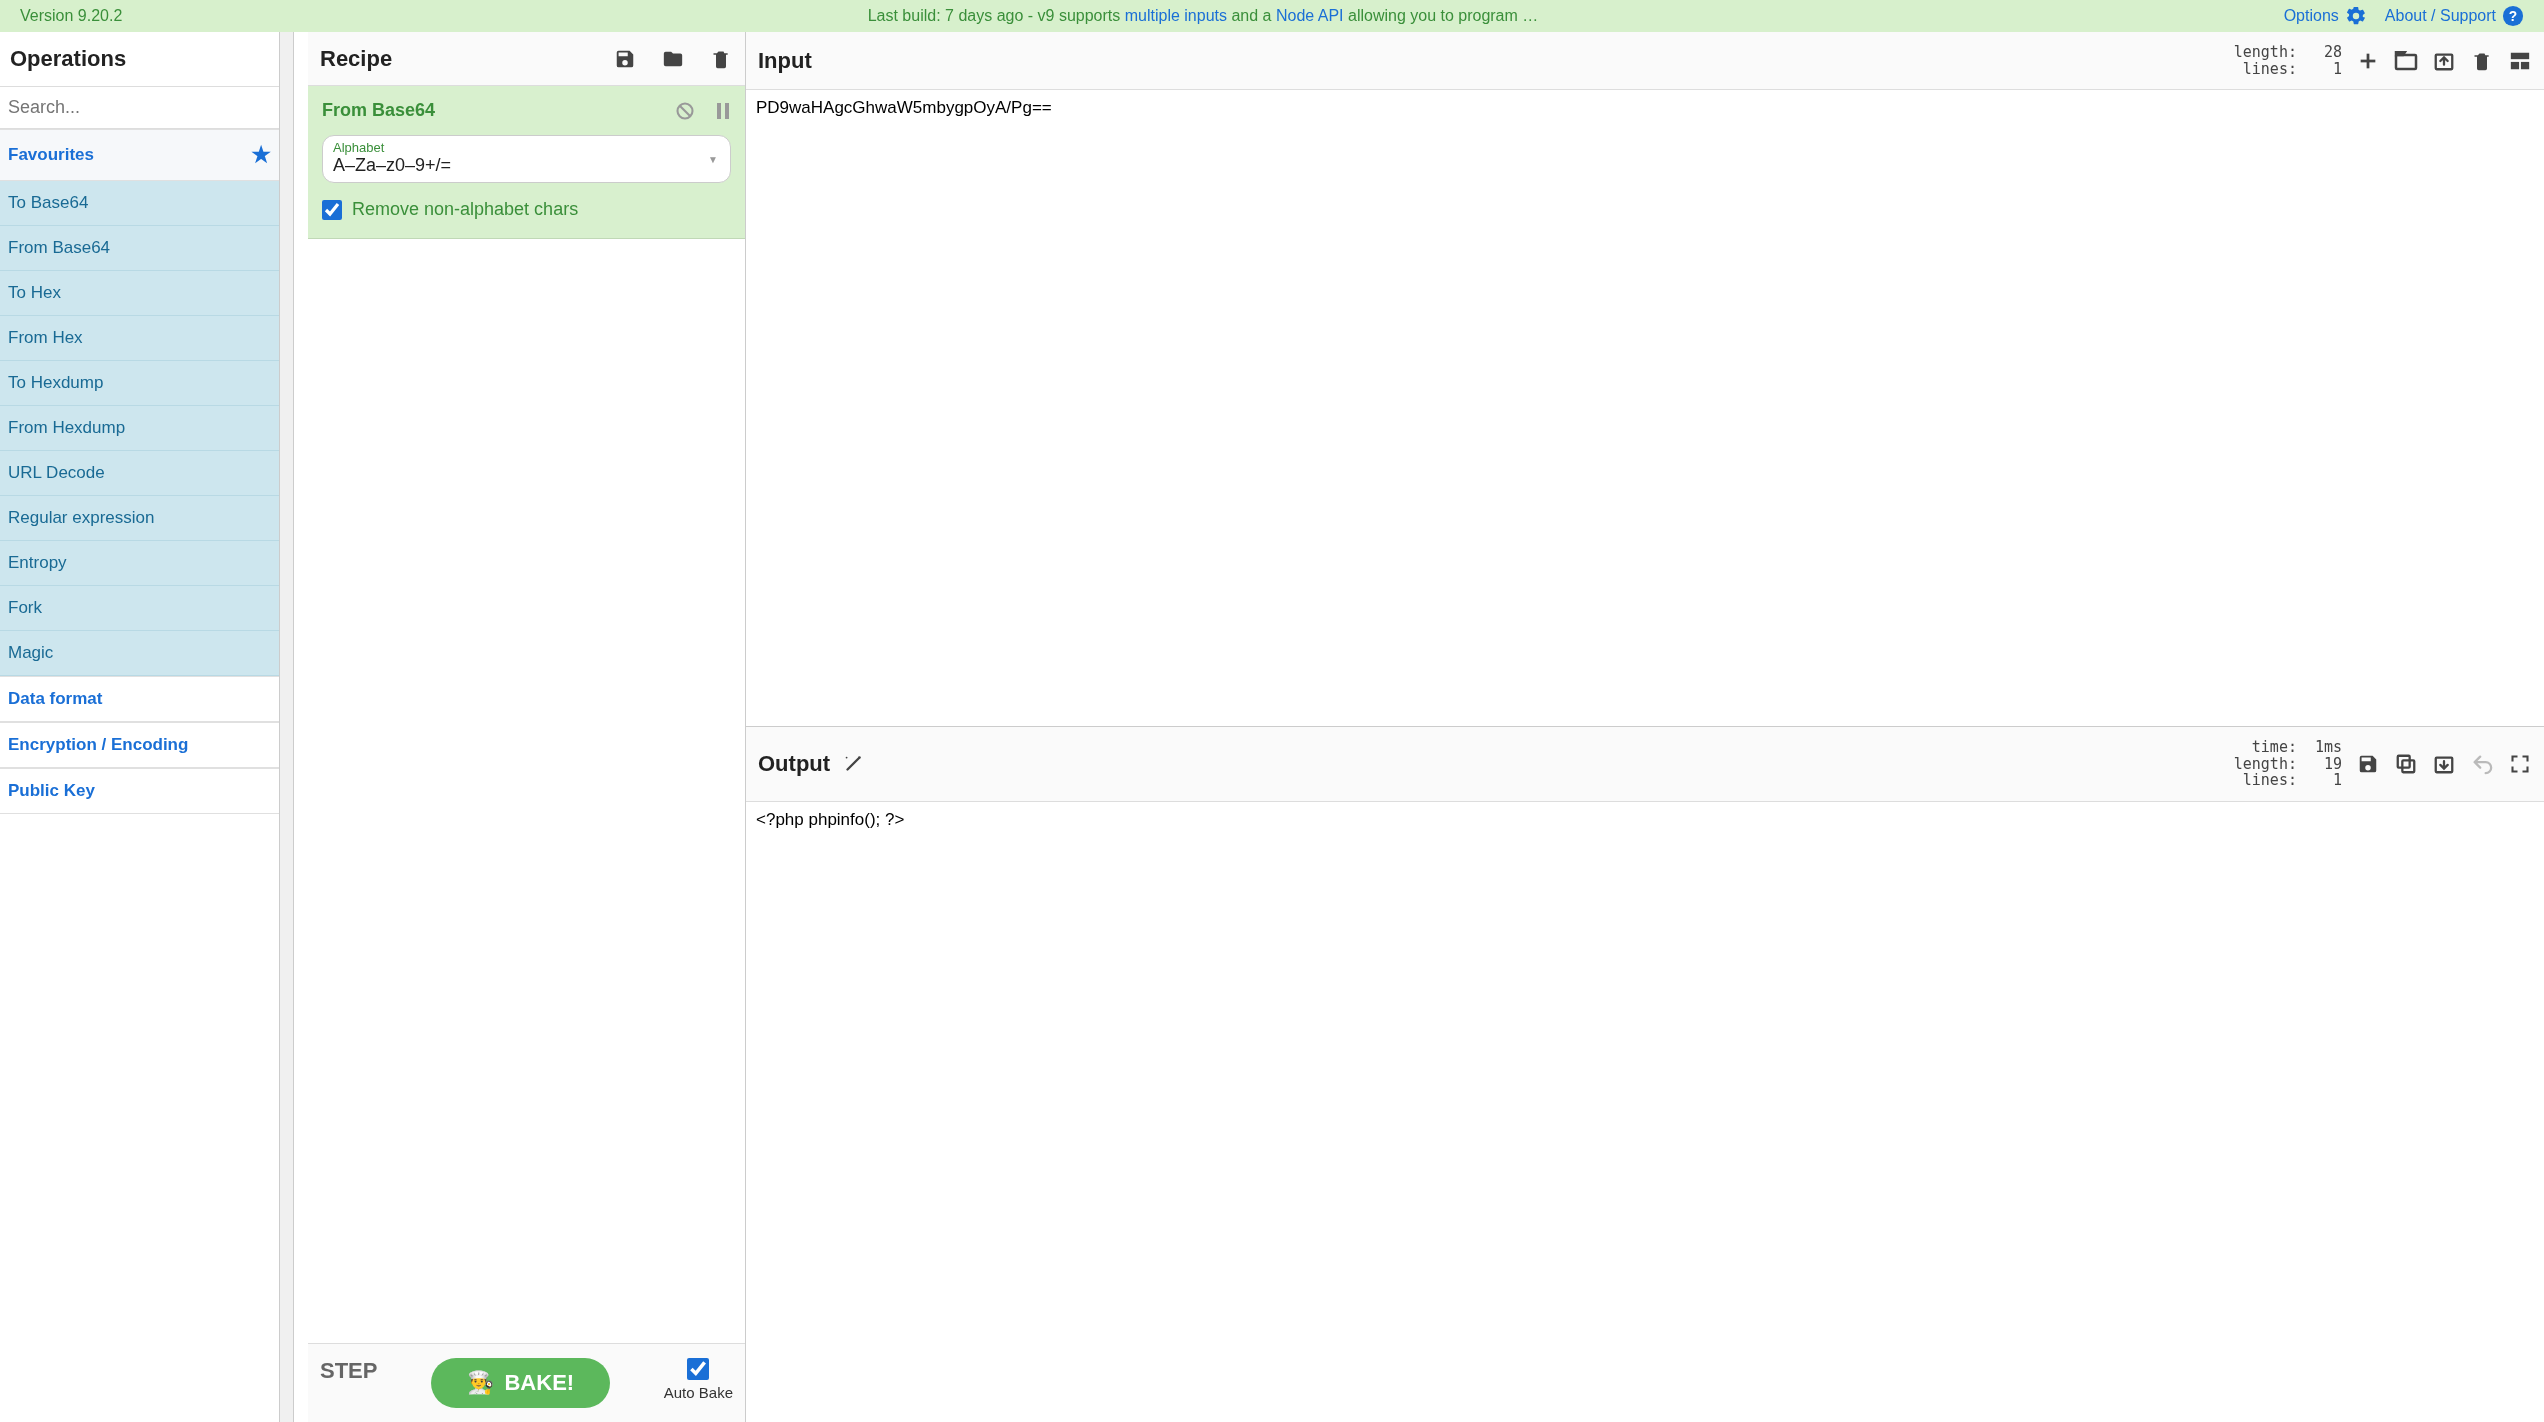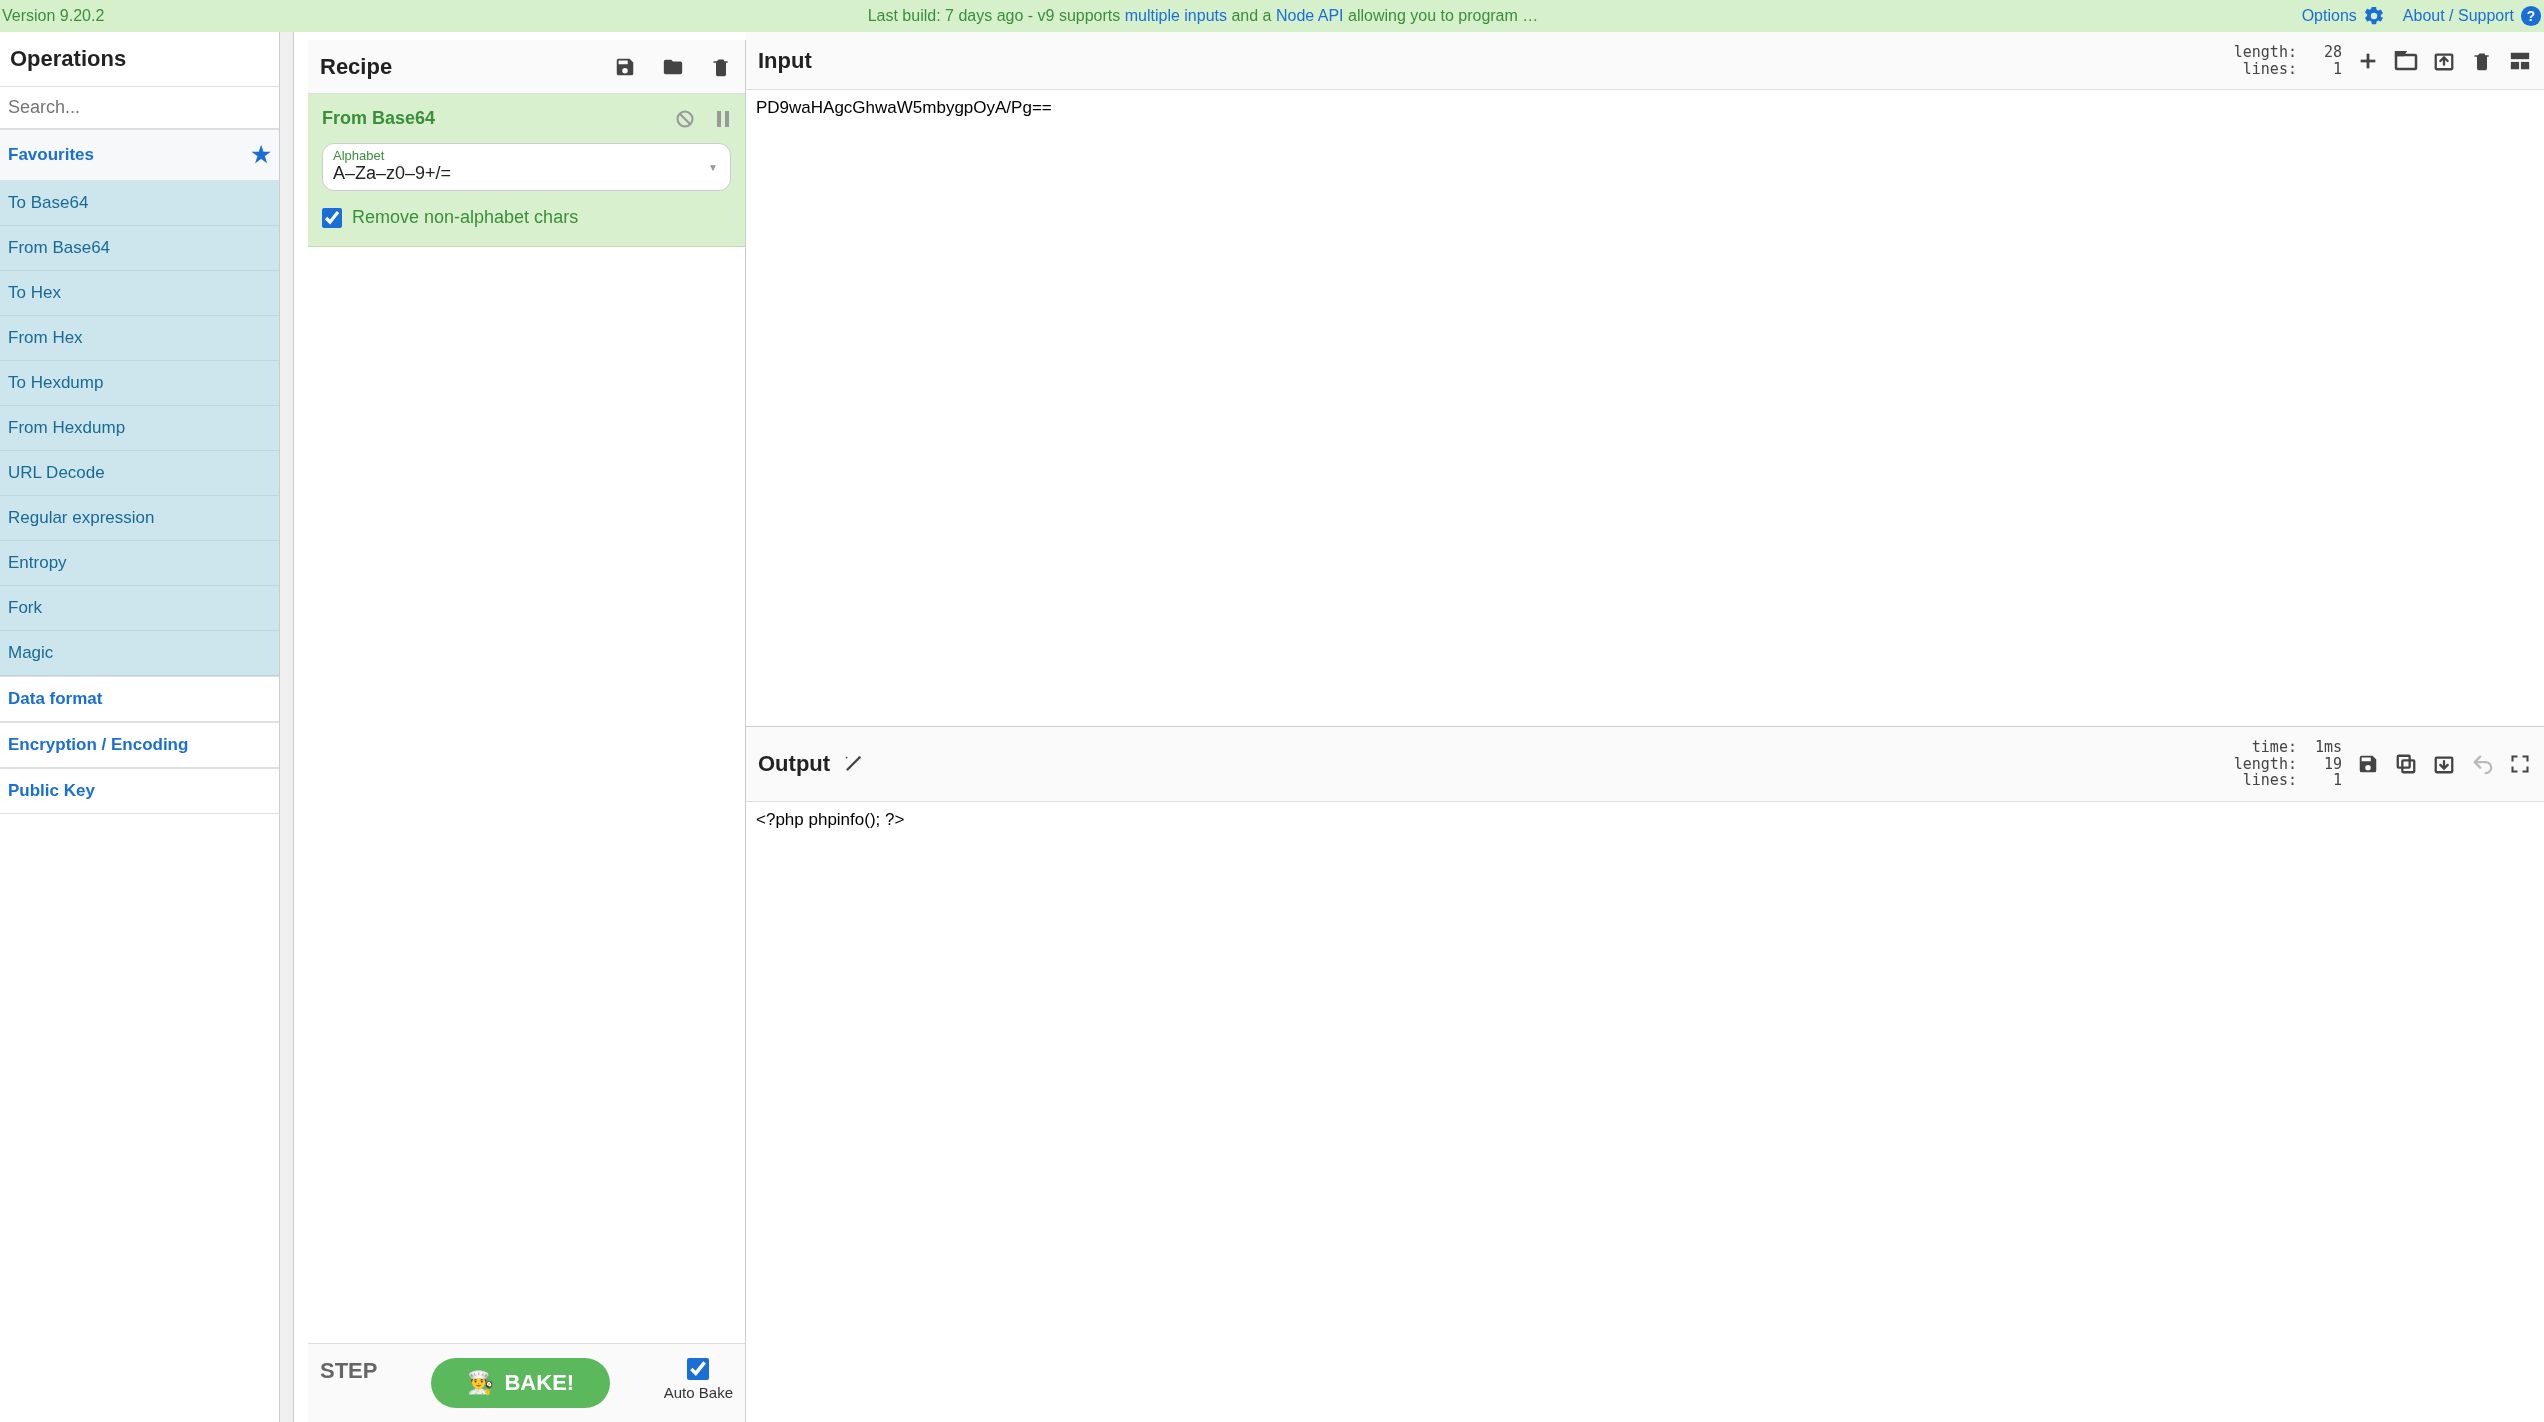--- a/index.html
+++ b/index.html
@@ -7,21 +7,21 @@
   font-family: -apple-system, BlinkMacSystemFont, "Segoe UI", Helvetica, Arial, sans-serif;
   font-size: 14px;
   color: #333;
   overflow: hidden;
 }
 .top-banner {
   background: #d7f0cc;
   height: 32px;
   display: flex;
   align-items: center;
-  padding: 0 2px;
+  padding: 0 20px;
   font-size: 16px;
 }
 .top-banner .version { color: #3a8f3a; font-weight: 500; }
 .top-banner .news { flex: 1; text-align: center; color: #3a8f3a; overflow: hidden; white-space: nowrap; text-overflow: ellipsis; }
 .top-banner .news a { color: #1a6fd6; text-decoration: none; }
 .top-banner .right { display: flex; align-items: center; gap: 18px; }
 .top-banner .opt { color: #1a6fd6; display: flex; align-items: center; gap: 6px; cursor: pointer; }
 .gear-icon, .help-icon {
   width: 22px; height: 22px; display: inline-flex; align-items: center; justify-content: center;
 }
@@ -78,21 +78,20 @@
   border-bottom: 1px solid #b8d9e4;
   cursor: grab;
 }
 .col-recipe {
   width: 438px;
   border-right: 1px solid #ccc;
   display: flex;
   flex-direction: column;
   background: #4d7c0f;
   margin-left: 14px;
-  margin-top: 8px;
 }
 .col-recipe .header, .io-header {
   display: flex;
   align-items: center;
   justify-content: space-between;
   padding: 12px 12px;
   border-bottom: 1px solid #ddd;
   background: #fafafa;
   min-height: 54px;
 }

